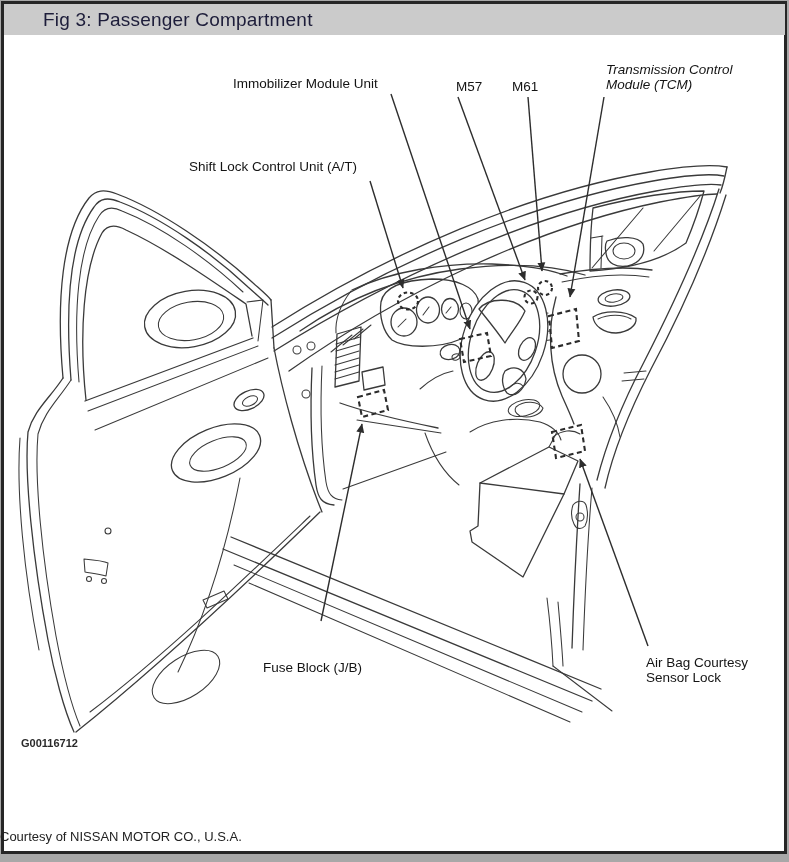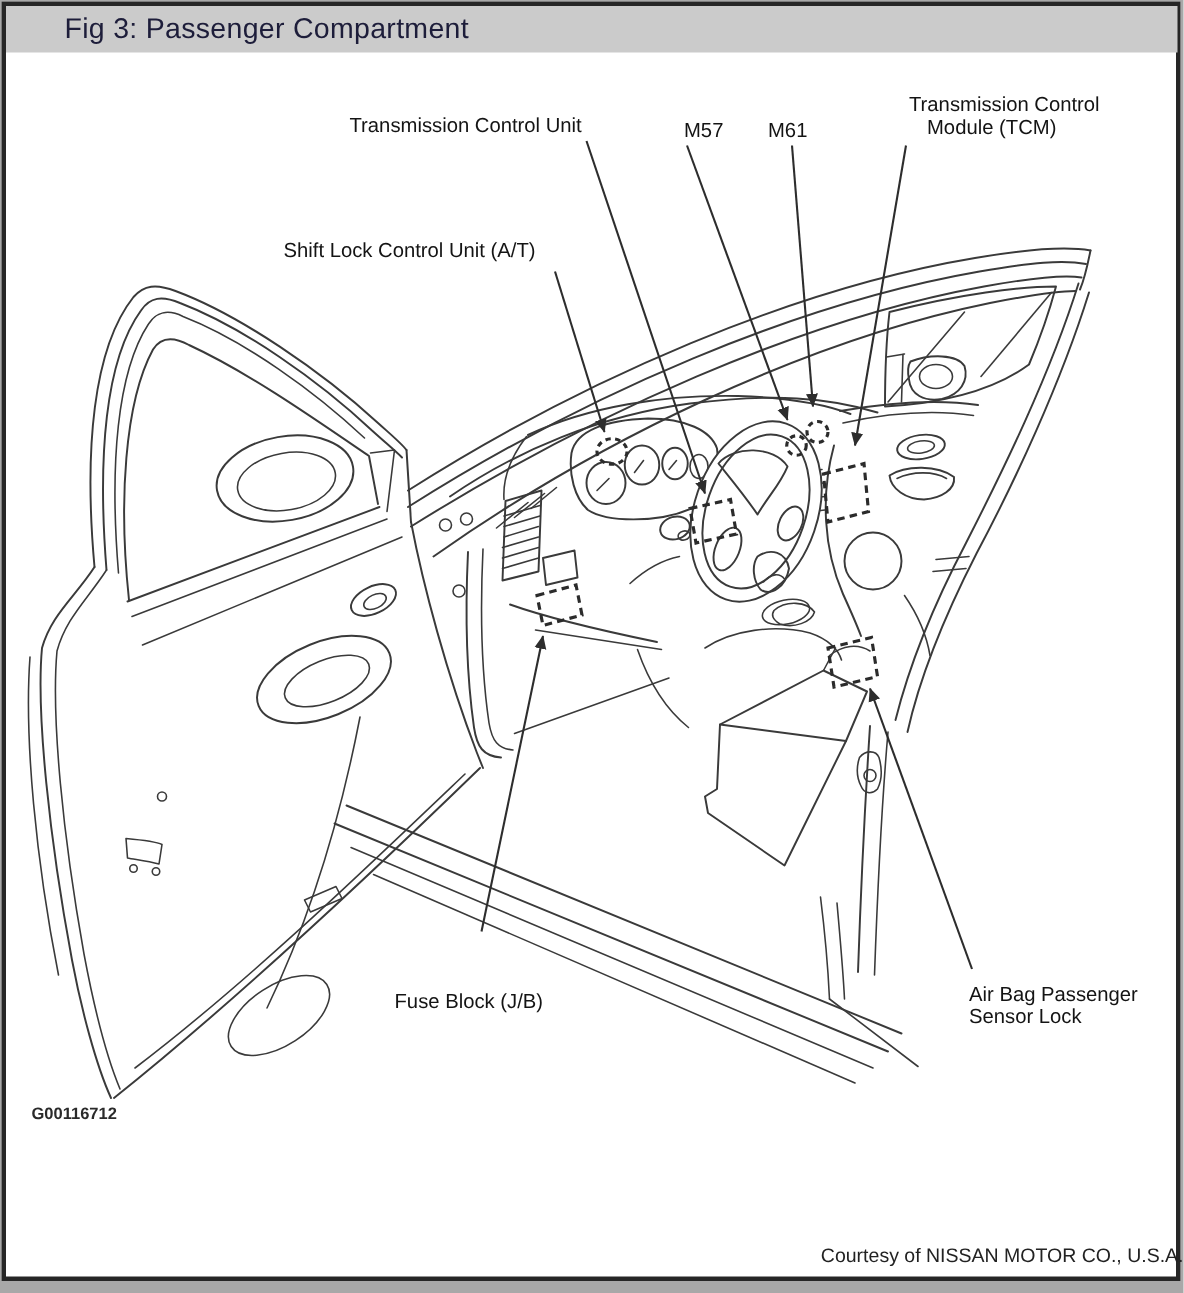--- a/index.html
+++ b/index.html
@@ -20,21 +20,21 @@
     position:absolute;left:13px;top:9px;font-size:19px;color:#1d1d3a;
     letter-spacing:0.2px;white-space:nowrap;margin-left:30px;
   }
   svg.diagram{position:absolute;left:0;top:0;width:789px;height:862px;}
   .callout{
     position:absolute;font-size:13.5px;color:#141414;line-height:15px;
     white-space:nowrap;
   }
   .figcode{position:absolute;left:21px;top:737px;font-size:11px;color:#2a2a2a;font-weight:bold;}
   .credit{
-    position:absolute;left:0;top:829px;width:789px;text-align:right;
+    position:absolute;left:0;top:829px;width:789px;text-align:left;
     font-size:13px;color:#222222;
   }
   
   .ln{fill:none;stroke:#3a3a3a;stroke-width:1.3;stroke-linecap:round;stroke-linejoin:round;}
   .lnthin{fill:none;stroke:#3a3a3a;stroke-width:1.05;stroke-linecap:round;stroke-linejoin:round;}
   .lnw{fill:#ffffff;stroke:#3a3a3a;stroke-width:1.3;stroke-linejoin:round;}
   .mk{fill:none;stroke:#2b2b2b;stroke-width:2.1;stroke-dasharray:5 3.5;stroke-linecap:butt;}
   .mkc{fill:none;stroke:#2b2b2b;stroke-width:2.1;stroke-dasharray:3.5 3;stroke-linecap:butt;}
   .leader{stroke:#2d2d2d;stroke-width:1.4;fill:none;}
 </style>
@@ -208,28 +208,28 @@
     <line class="leader" x1="370" y1="181" x2="403" y2="288" marker-end="url(#arw)"></line>
     <line class="leader" x1="391" y1="94" x2="470" y2="329" marker-end="url(#arw)"></line>
     <line class="leader" x1="458" y1="97" x2="525" y2="280" marker-end="url(#arw)"></line>
     <line class="leader" x1="528" y1="97" x2="542" y2="271" marker-end="url(#arw)"></line>
     <line class="leader" x1="604" y1="97" x2="570" y2="297" marker-end="url(#arw)"></line>
     <line class="leader" x1="321" y1="621" x2="362" y2="424" marker-end="url(#arw)"></line>
     <line class="leader" x1="648" y1="646" x2="580" y2="459" marker-end="url(#arw)"></line>
   </g>
 </svg>
 
-<div class="callout" style="left:233px;top:76px;">Transmission Control Unit</div>
+<div class="callout" style="left:233px;top:76px;">Immobilizer Module Unit</div>
 <div class="callout" style="left:189px;top:159px;">Shift Lock Control Unit (A/T)</div>
 <div class="callout" style="left:456px;top:79px;">M57</div>
 <div class="callout" style="left:512px;top:79px;">M61</div>
-<div class="callout" style="left:606px;top:62px;">
+<div class="callout" style="left:606px;top:62px;font-style:italic;">
   <span style="display:block;">Transmission Control</span>
-  <span style="display:block;margin-left:12px;">Module (TCM)</span>
+  <span style="display:block;">Module (TCM)</span>
 </div>
 <div class="callout" style="left:263px;top:660px;">Fuse Block (J/B)</div>
 <div class="callout" style="left:646px;top:655px;">
-  <span style="display:block;">Air Bag Passenger</span>
+  <span style="display:block;">Air Bag Courtesy</span>
   <span style="display:block;">Sensor Lock</span>
 </div>
 
 <div class="figcode">G00116712</div>
 <div class="credit">Courtesy of NISSAN MOTOR CO., U.S.A.</div>
 
 </body></html>

